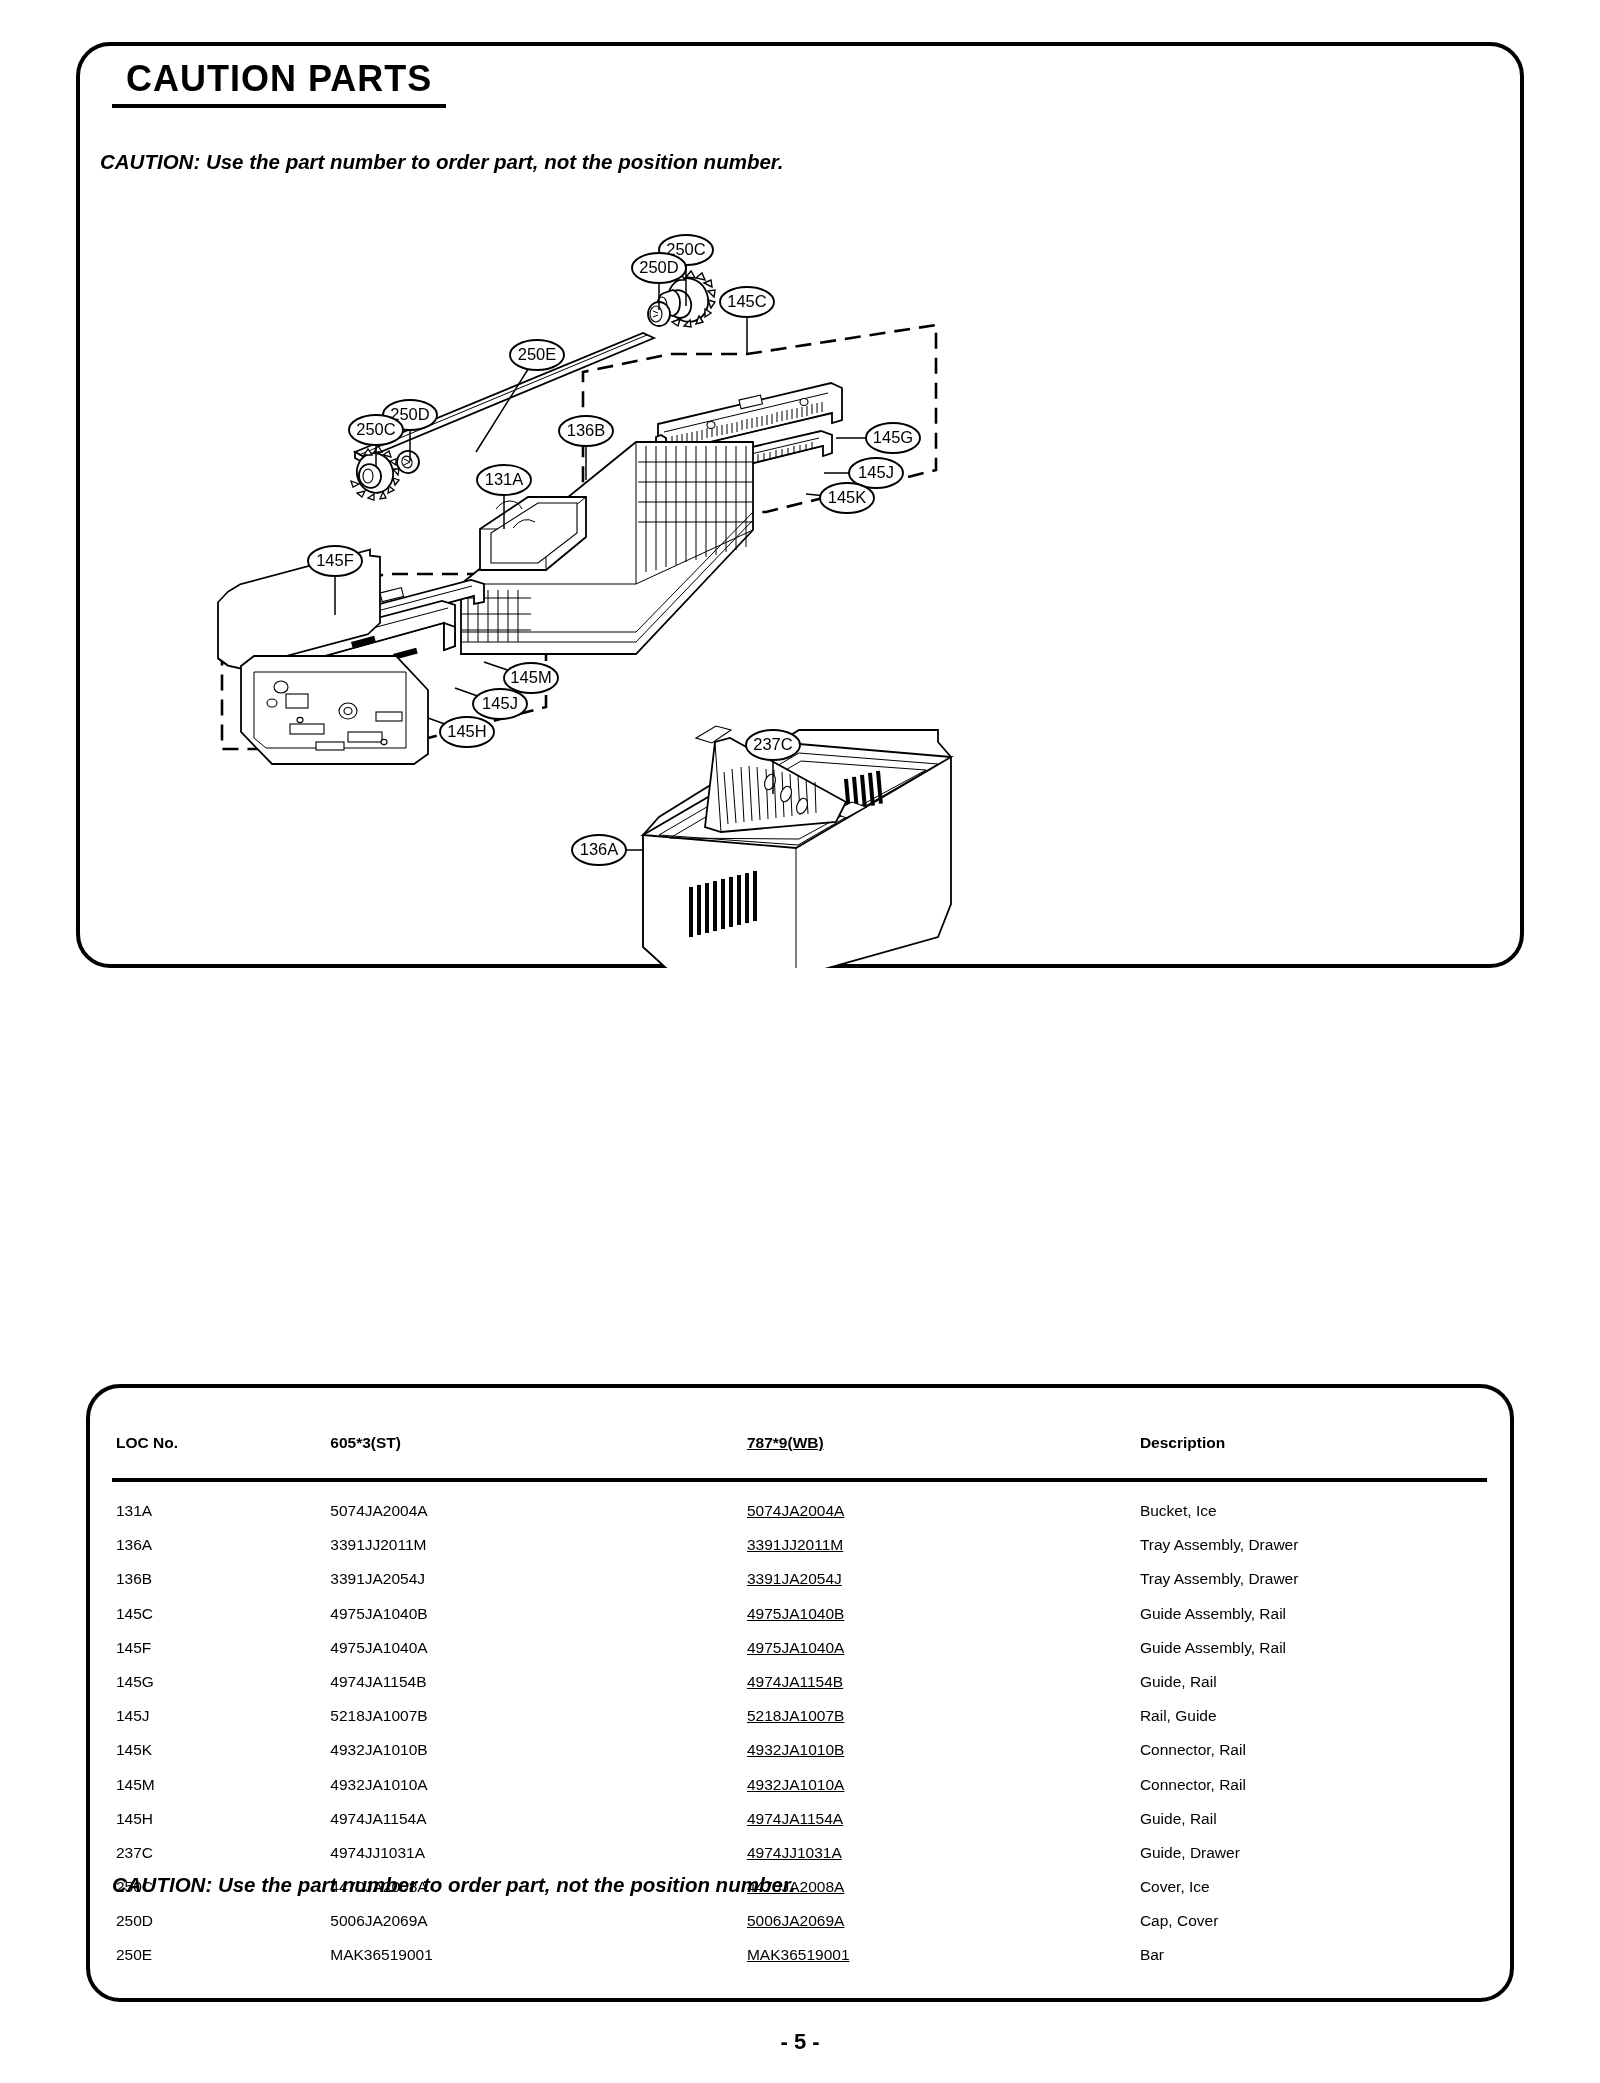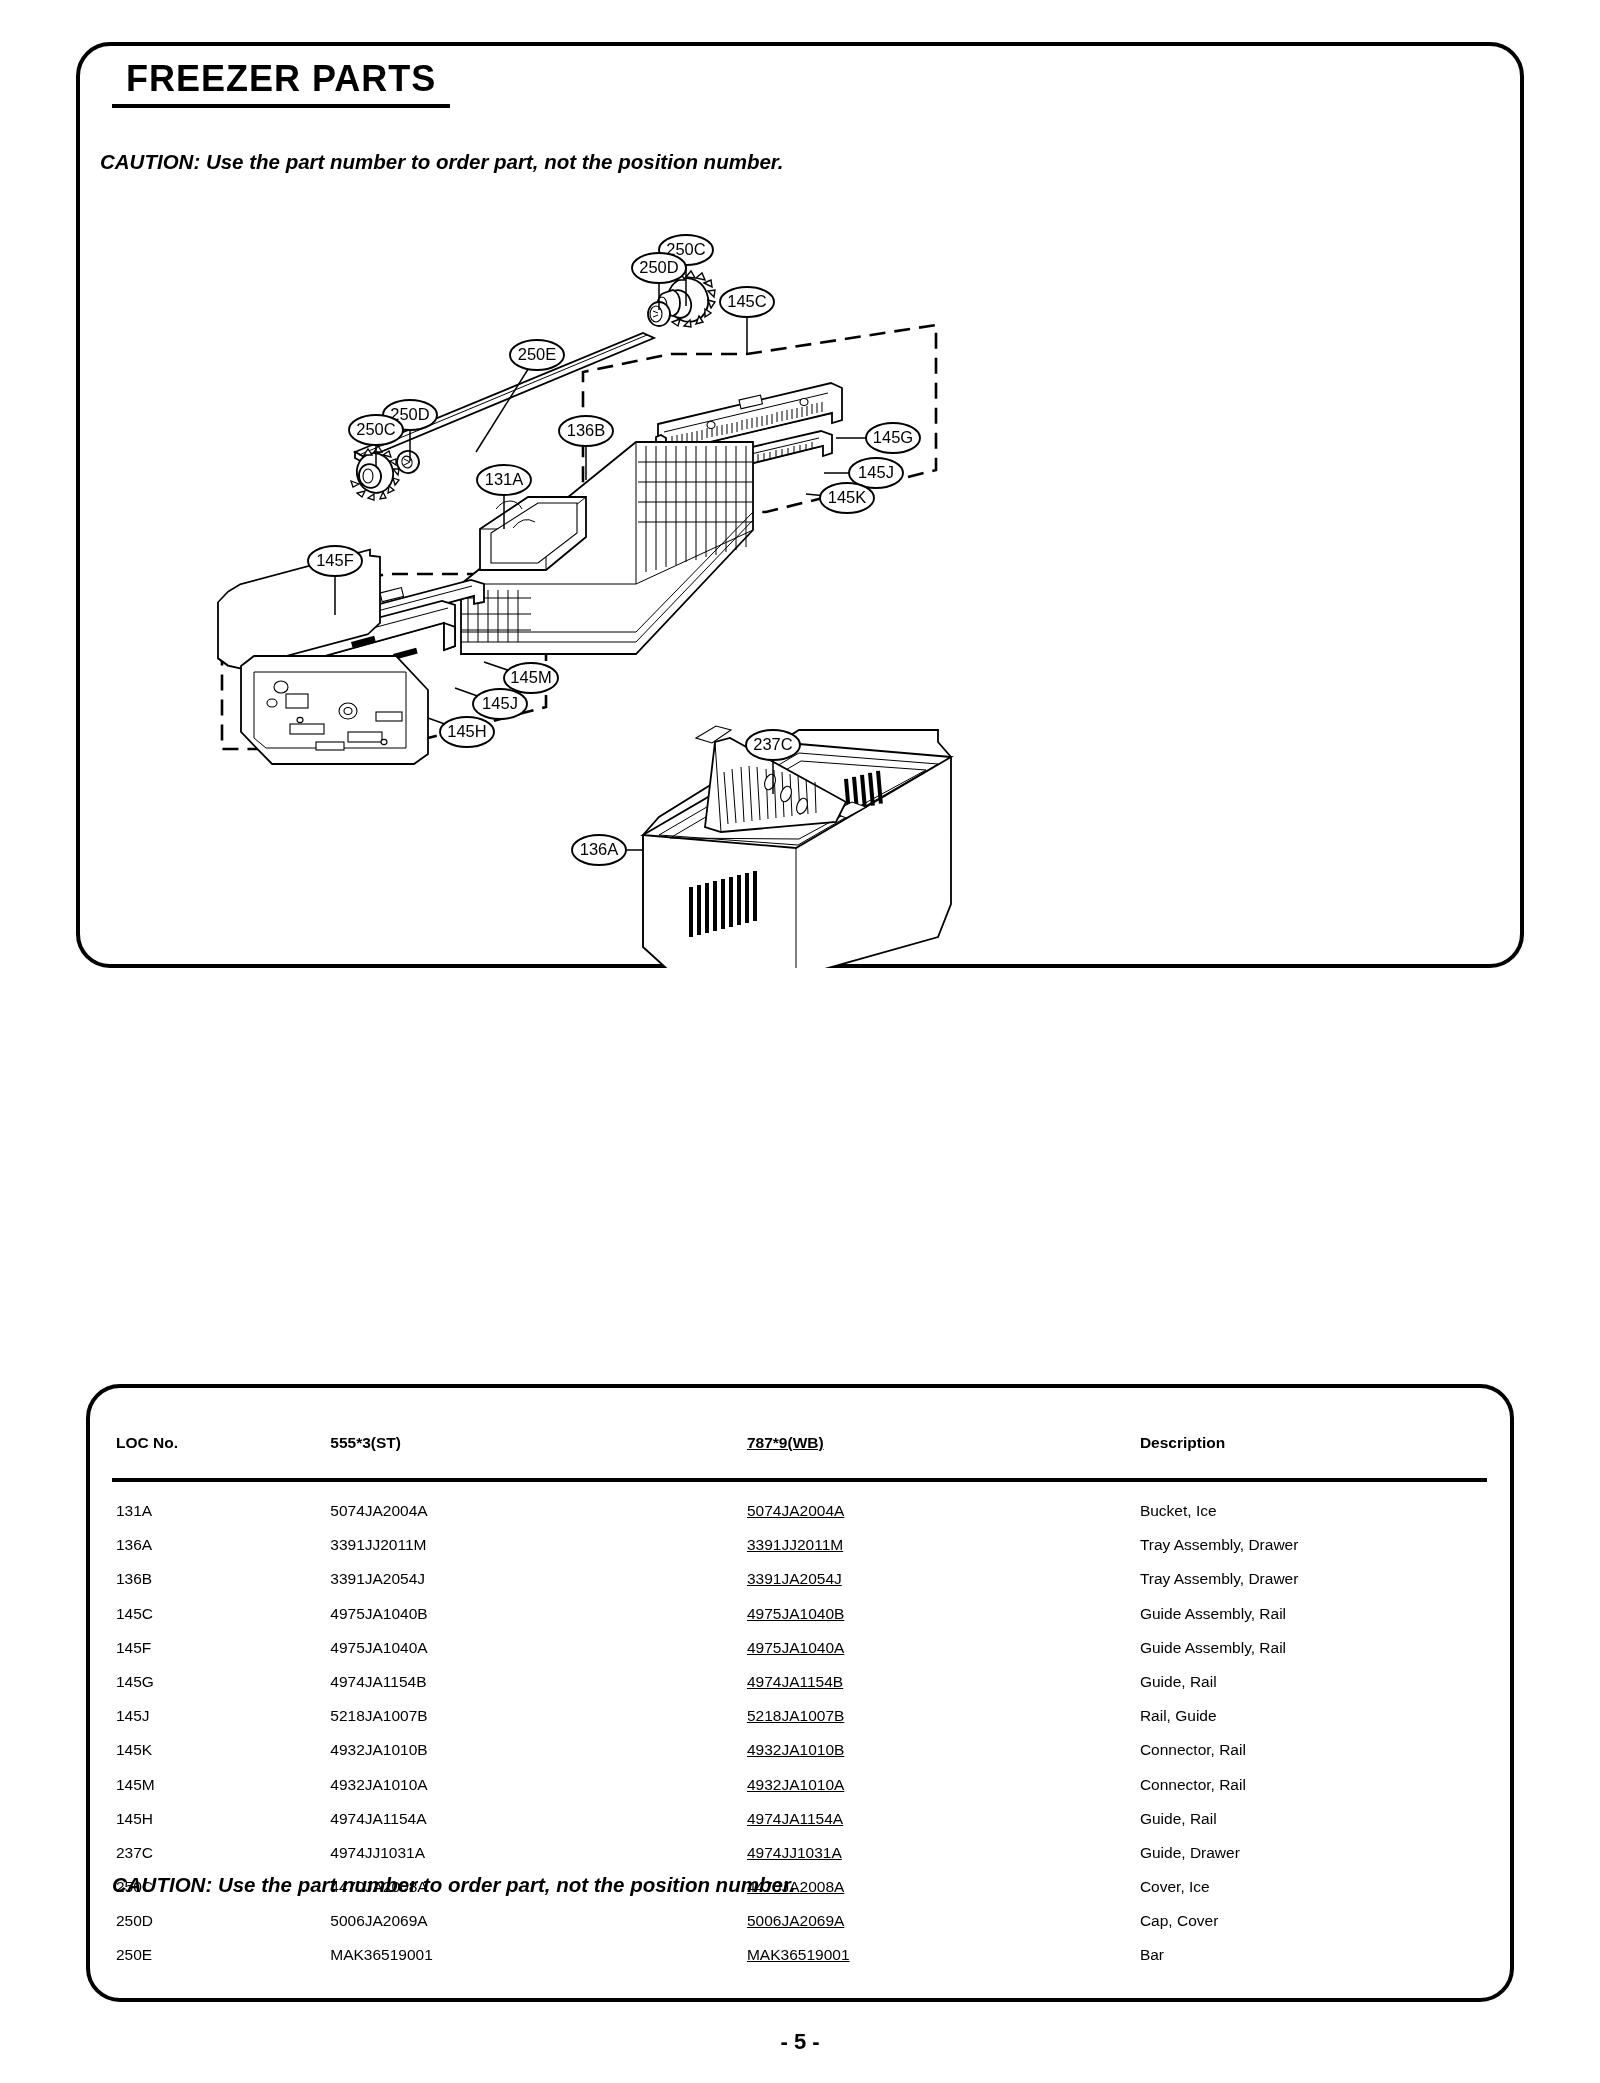--- a/index.html
+++ b/index.html
@@ -116,21 +116,21 @@
     font-size: 16.5px; fill: #000; text-anchor: middle;
     dominant-baseline: middle;
   }
   .leader { fill: none; stroke: #000; stroke-width: 1.5; }
 </style>
 </head>
 <body>
 
 <div class="panel" id="diagram-panel"></div>
 
-<div id="page-title">FREEZER PARTS</div>
+<div id="page-title">CAUTION PARTS</div>
 <div id="caution-top">CAUTION: Use the part number to order part, not the position number.</div>
 
 <svg id="diagram-svg" viewBox="0 0 1448 926">
 
   <g>
     <path class="dash" d="M595 312 L671 312 L860 283 L860 428 L690 470 L507 470 L507 330 Z" transform="translate(0,0)"></path>
   </g>
 
   <g>
     <path class="dash" d="M146 573 L310 532 L470 532 L470 665 L310 707 L146 707 Z"></path>
@@ -429,21 +429,21 @@
     </g>
 </svg>
 
 <div class="panel" id="table-panel"></div>
 
 <div id="parts-table">
   <table class="parts">
     <thead>
       <tr>
         <th class="col-loc">LOC No.</th>
-        <th class="col-st">555*3(ST)</th>
+        <th class="col-st">605*3(ST)</th>
         <th class="col-wb">787*9(WB)</th>
         <th class="col-desc">Description</th>
       </tr>
     </thead>
     <tbody id="parts-table-body">
         <tr>
           <td class="col-loc">131A</td>
           <td class="col-st">5074JA2004A</td>
           <td class="col-wb">5074JA2004A</td>
           <td class="col-desc">Bucket, Ice</td>

